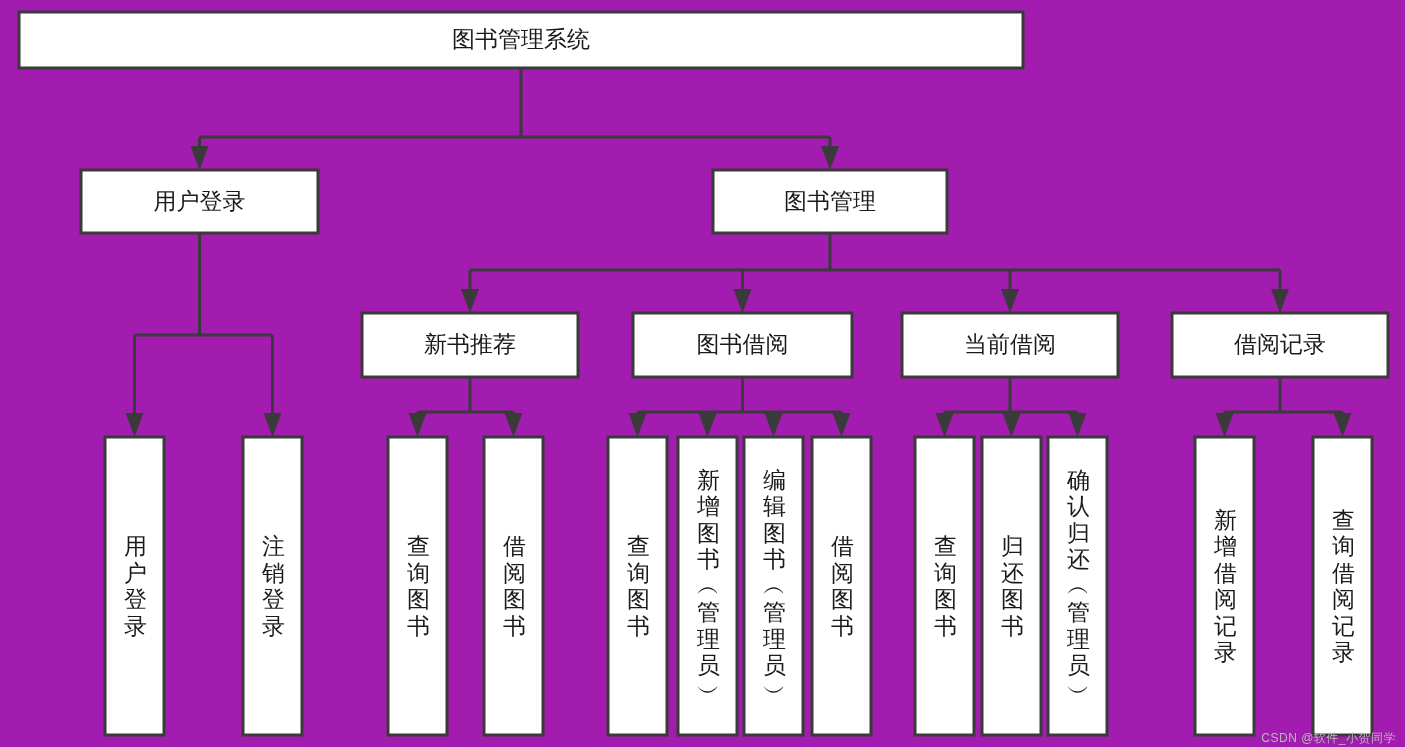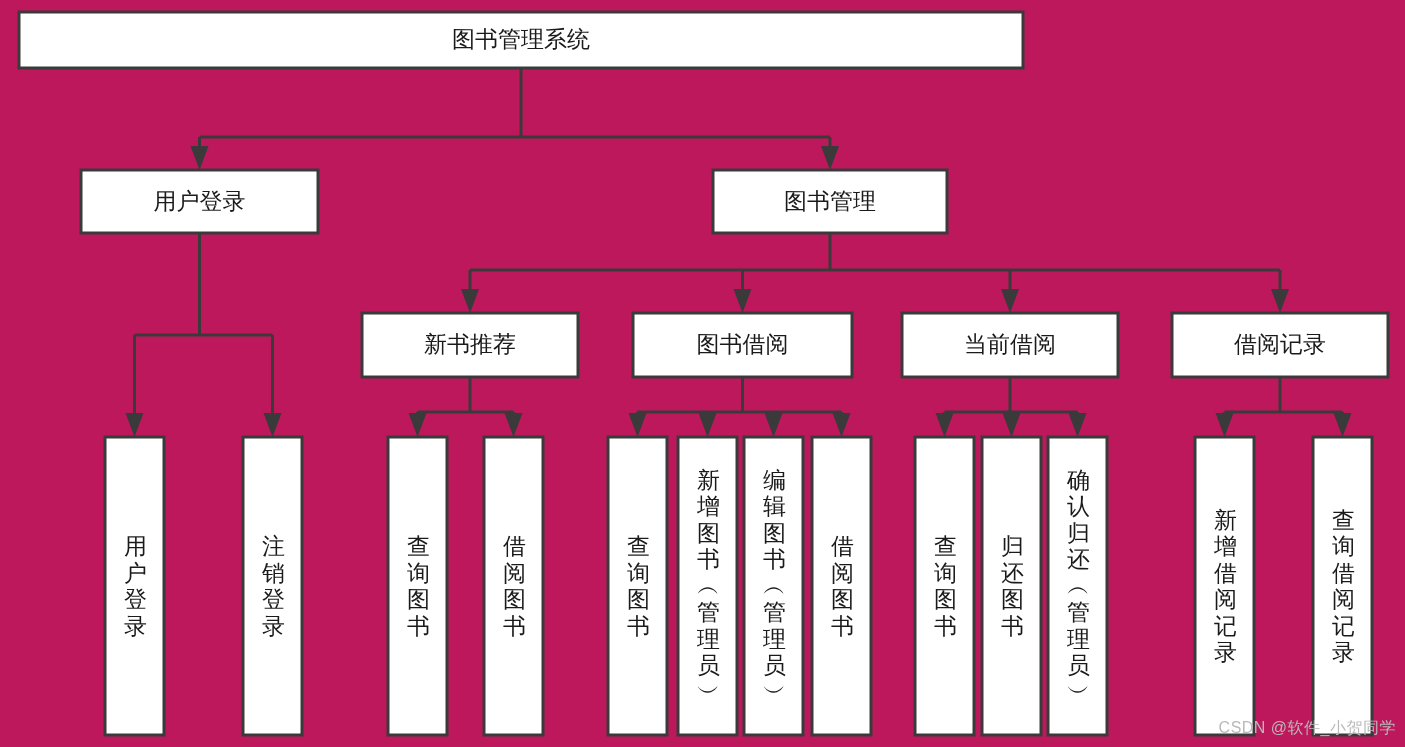--- a/index.html
+++ b/index.html
@@ -1,36 +1,36 @@
 <!DOCTYPE html>
 <html><head>
 <meta charset="utf-8">
 <style>
   html,body{margin:0;padding:0;background:#ffffff;}
   body{
     font-family:"Liberation Sans","DejaVu Sans",sans-serif;
     width:1405px;height:747px;overflow:hidden;position:relative;
   }
-  #stage{position:relative;width:1405px;height:747px;background:#be185d;}
+  #stage{position:relative;width:1405px;height:747px;background:#a21caf;}
   svg#diagram{position:absolute;left:0;top:0;width:1405px;height:747px;display:block;}
   .node-rect{fill:#ffffff;stroke:#3a3a3a;stroke-width:3;}
   .edge{fill:none;stroke:#3a3a3a;stroke-width:3;stroke-linecap:butt;}
   .arrowhead{fill:#3a3a3a;stroke:none;}
   .node-label{
     font-family:"Liberation Sans","DejaVu Sans",sans-serif;
     fill:#1a1a1a;font-size:23px;text-anchor:middle;dominant-baseline:middle;
   }
   .vlabel{
     font-family:"Liberation Sans","DejaVu Sans",sans-serif;
     fill:#1a1a1a;font-size:23px;text-anchor:middle;
   }
   .watermark{
-    position:absolute;right:9px;bottom:8px;
+    position:absolute;right:9px;bottom:0;
     font-family:"Liberation Sans","DejaVu Sans",sans-serif;
-    font-size:16px;color:#b9b9b9;white-space:nowrap;letter-spacing:.5px;
+    font-size:12px;color:#b9b9b9;white-space:nowrap;letter-spacing:.5px;
     pointer-events:none;user-select:none;
   }
 </style>
 </head>
 <body>
 
 <div id="stage">
   <svg id="diagram" viewBox="0 0 1405 747">
     <g id="edges-layer">
         <line x1="521" y1="68" x2="521" y2="137" class="edge"></line>

